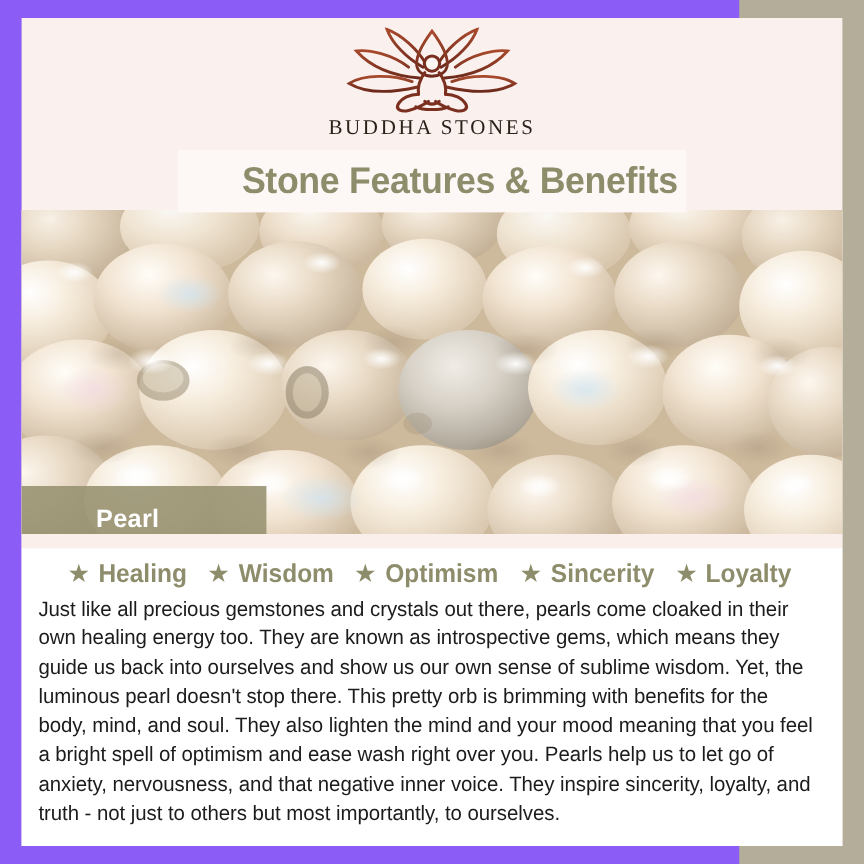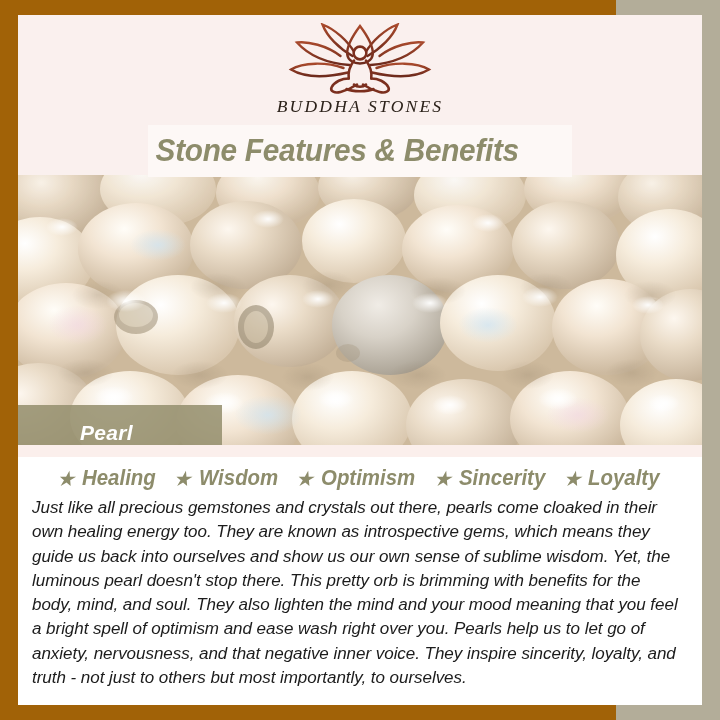--- a/index.html
+++ b/index.html
@@ -2,21 +2,21 @@
 <html><head>
 <meta charset="utf-8">
 <style>
   * { margin:0; padding:0; box-sizing:border-box; }
   html,body { width:720px; height:720px; }
   body {
     font-family:"Liberation Sans", sans-serif;
     background:#b3ad99;
     overflow:hidden;
   }
-  #canvas { position:relative; width:616px; height:720px; background:#a16207;font-style:italic; }
+  #canvas { position:relative; width:616px; height:720px; background:#8b5cf6; }
 
   
   .card {
     position:absolute; left:18px; top:15px;
     width:684px; height:690px;
     background:#faf0ee;
     overflow:hidden;
   }
 
   
@@ -29,21 +29,21 @@
   .logo-text {
     font-family:"Liberation Serif", serif;
     font-size:17.5px; letter-spacing:2.2px;
     color:#2b2119; font-weight:400; margin-top:1px;
   }
 
   
   .title-banner {
     position:absolute; left:148px; top:125px; width:424px; height:52px;
     background:#fdf8f6;
-    display:flex; align-items:center; justify-content:flex-start;
+    display:flex; align-items:center; justify-content:flex-end;
     z-index:5;
   }
   .title-text {
     font-family:"Liberation Sans Narrow","Liberation Sans", sans-serif;
     font-size:31px; font-weight:bold; color:#8d8c6b;
     letter-spacing:-0.3px; white-space:nowrap;
     transform:scaleX(0.96); transform-origin:center;
   }
 
   

